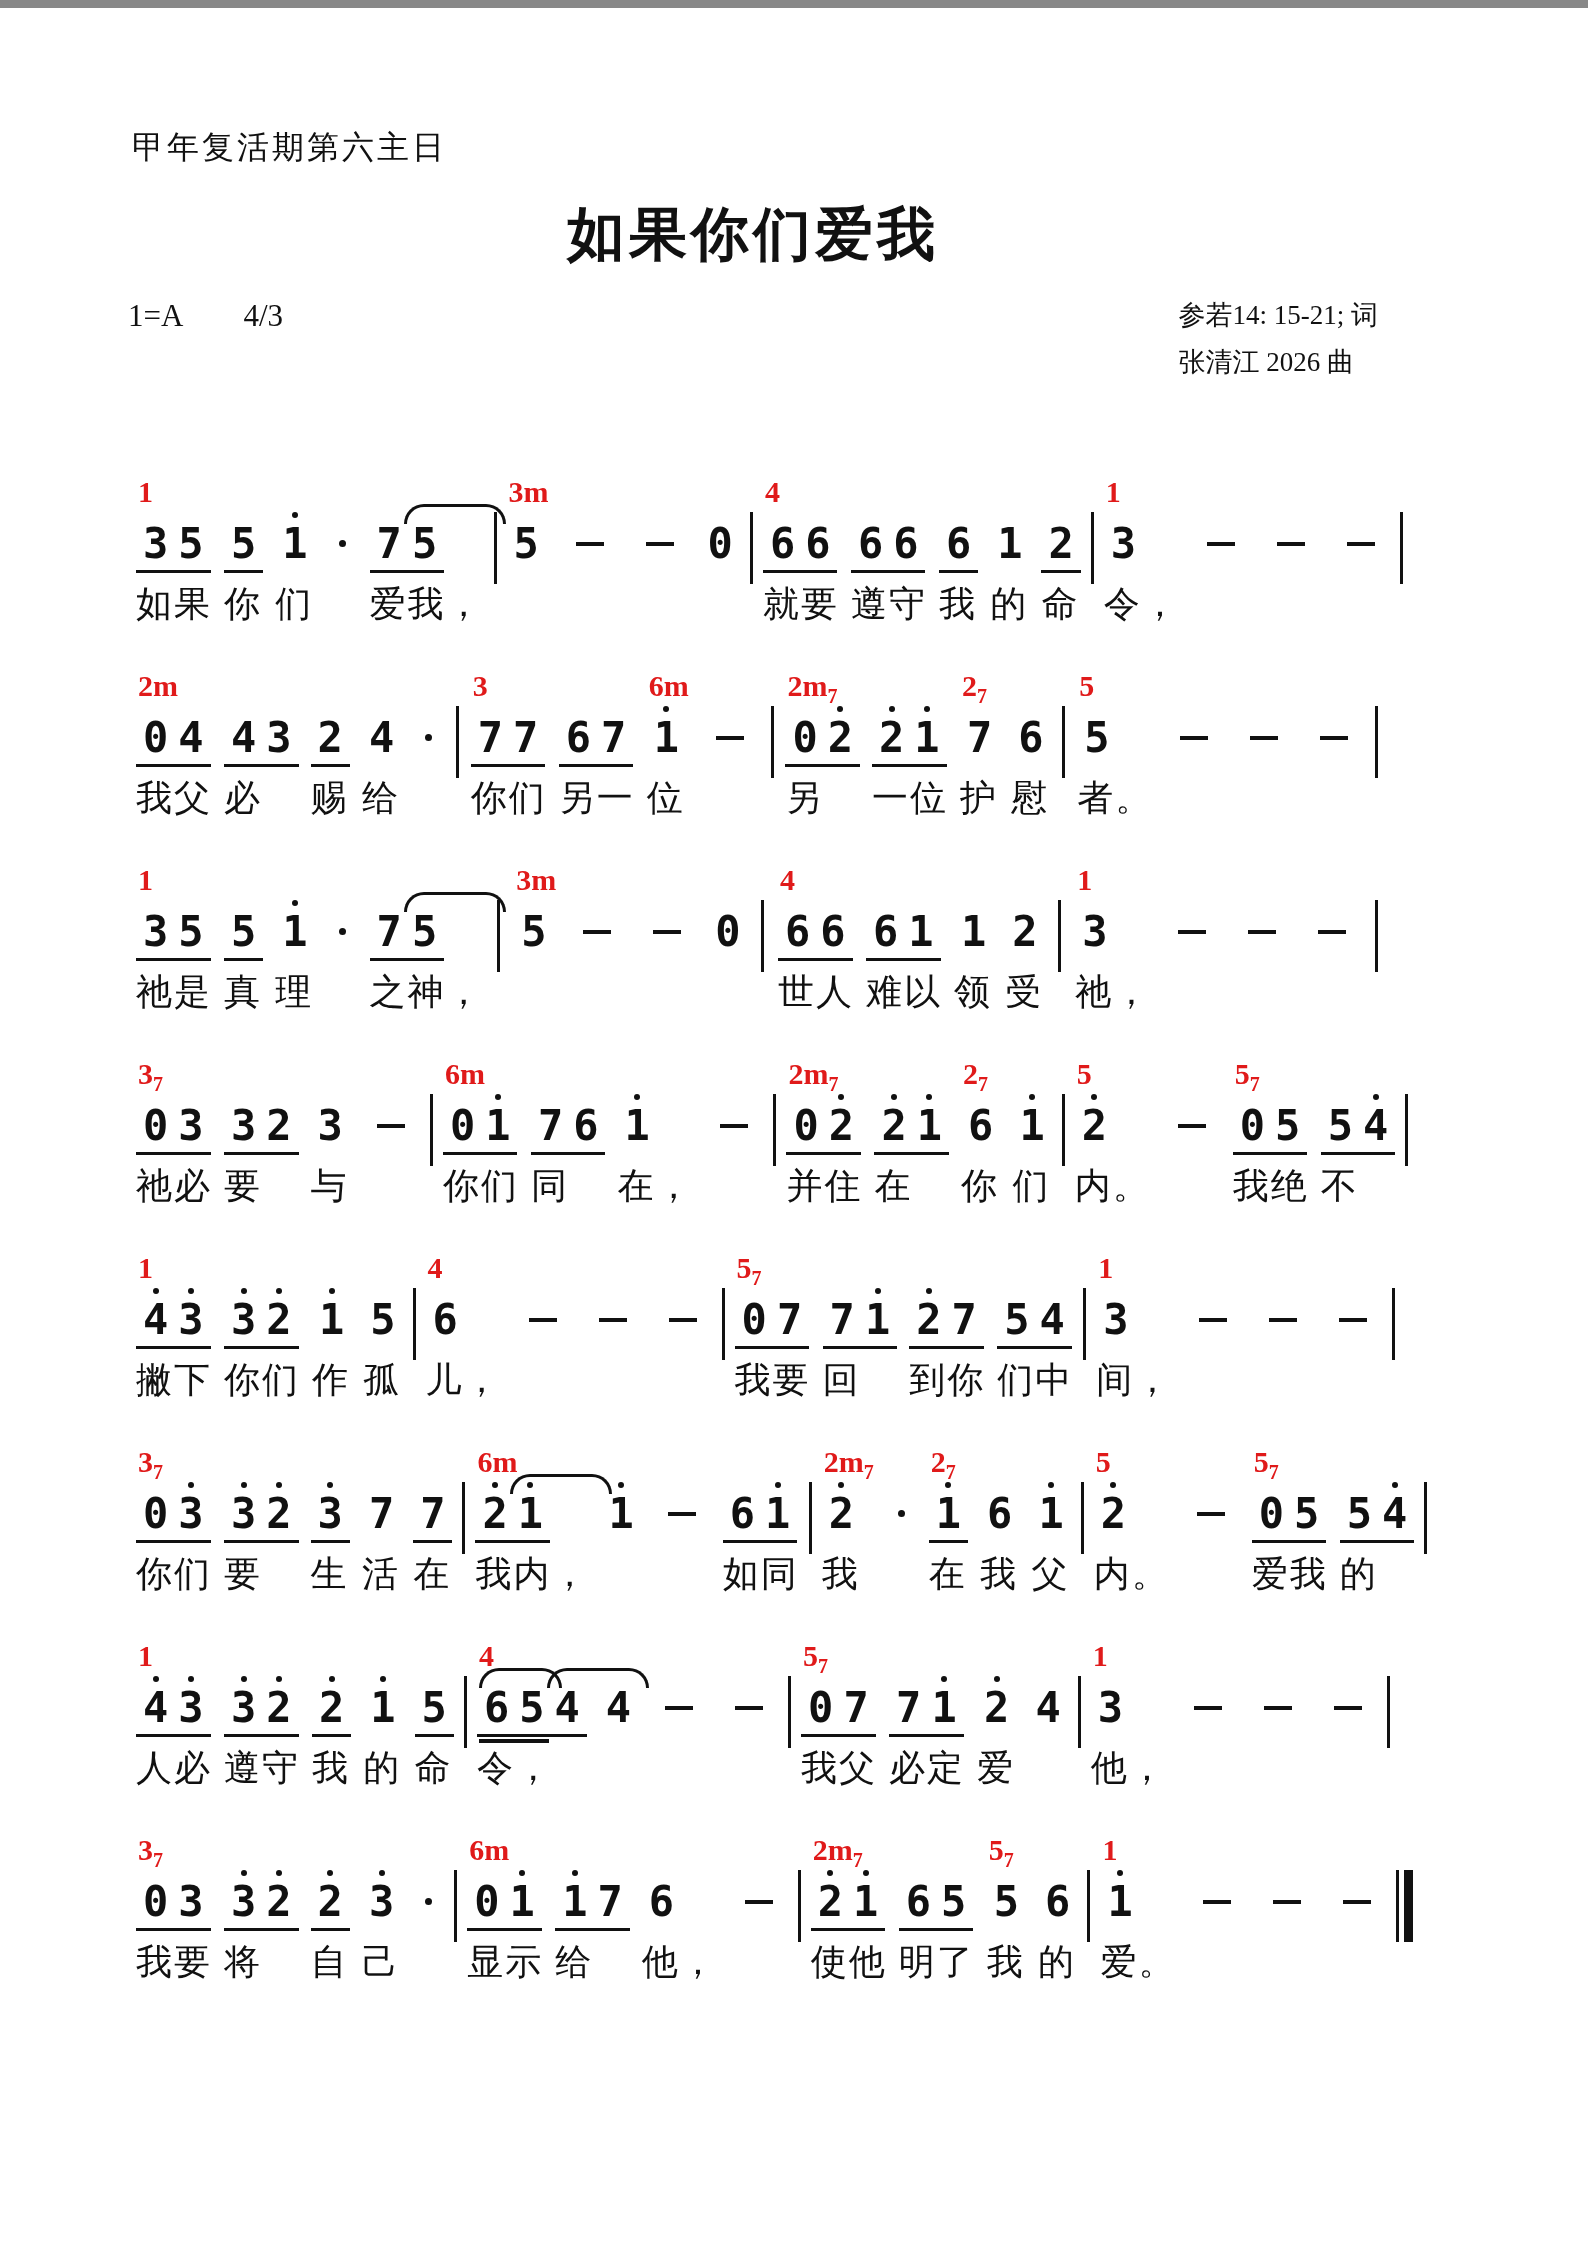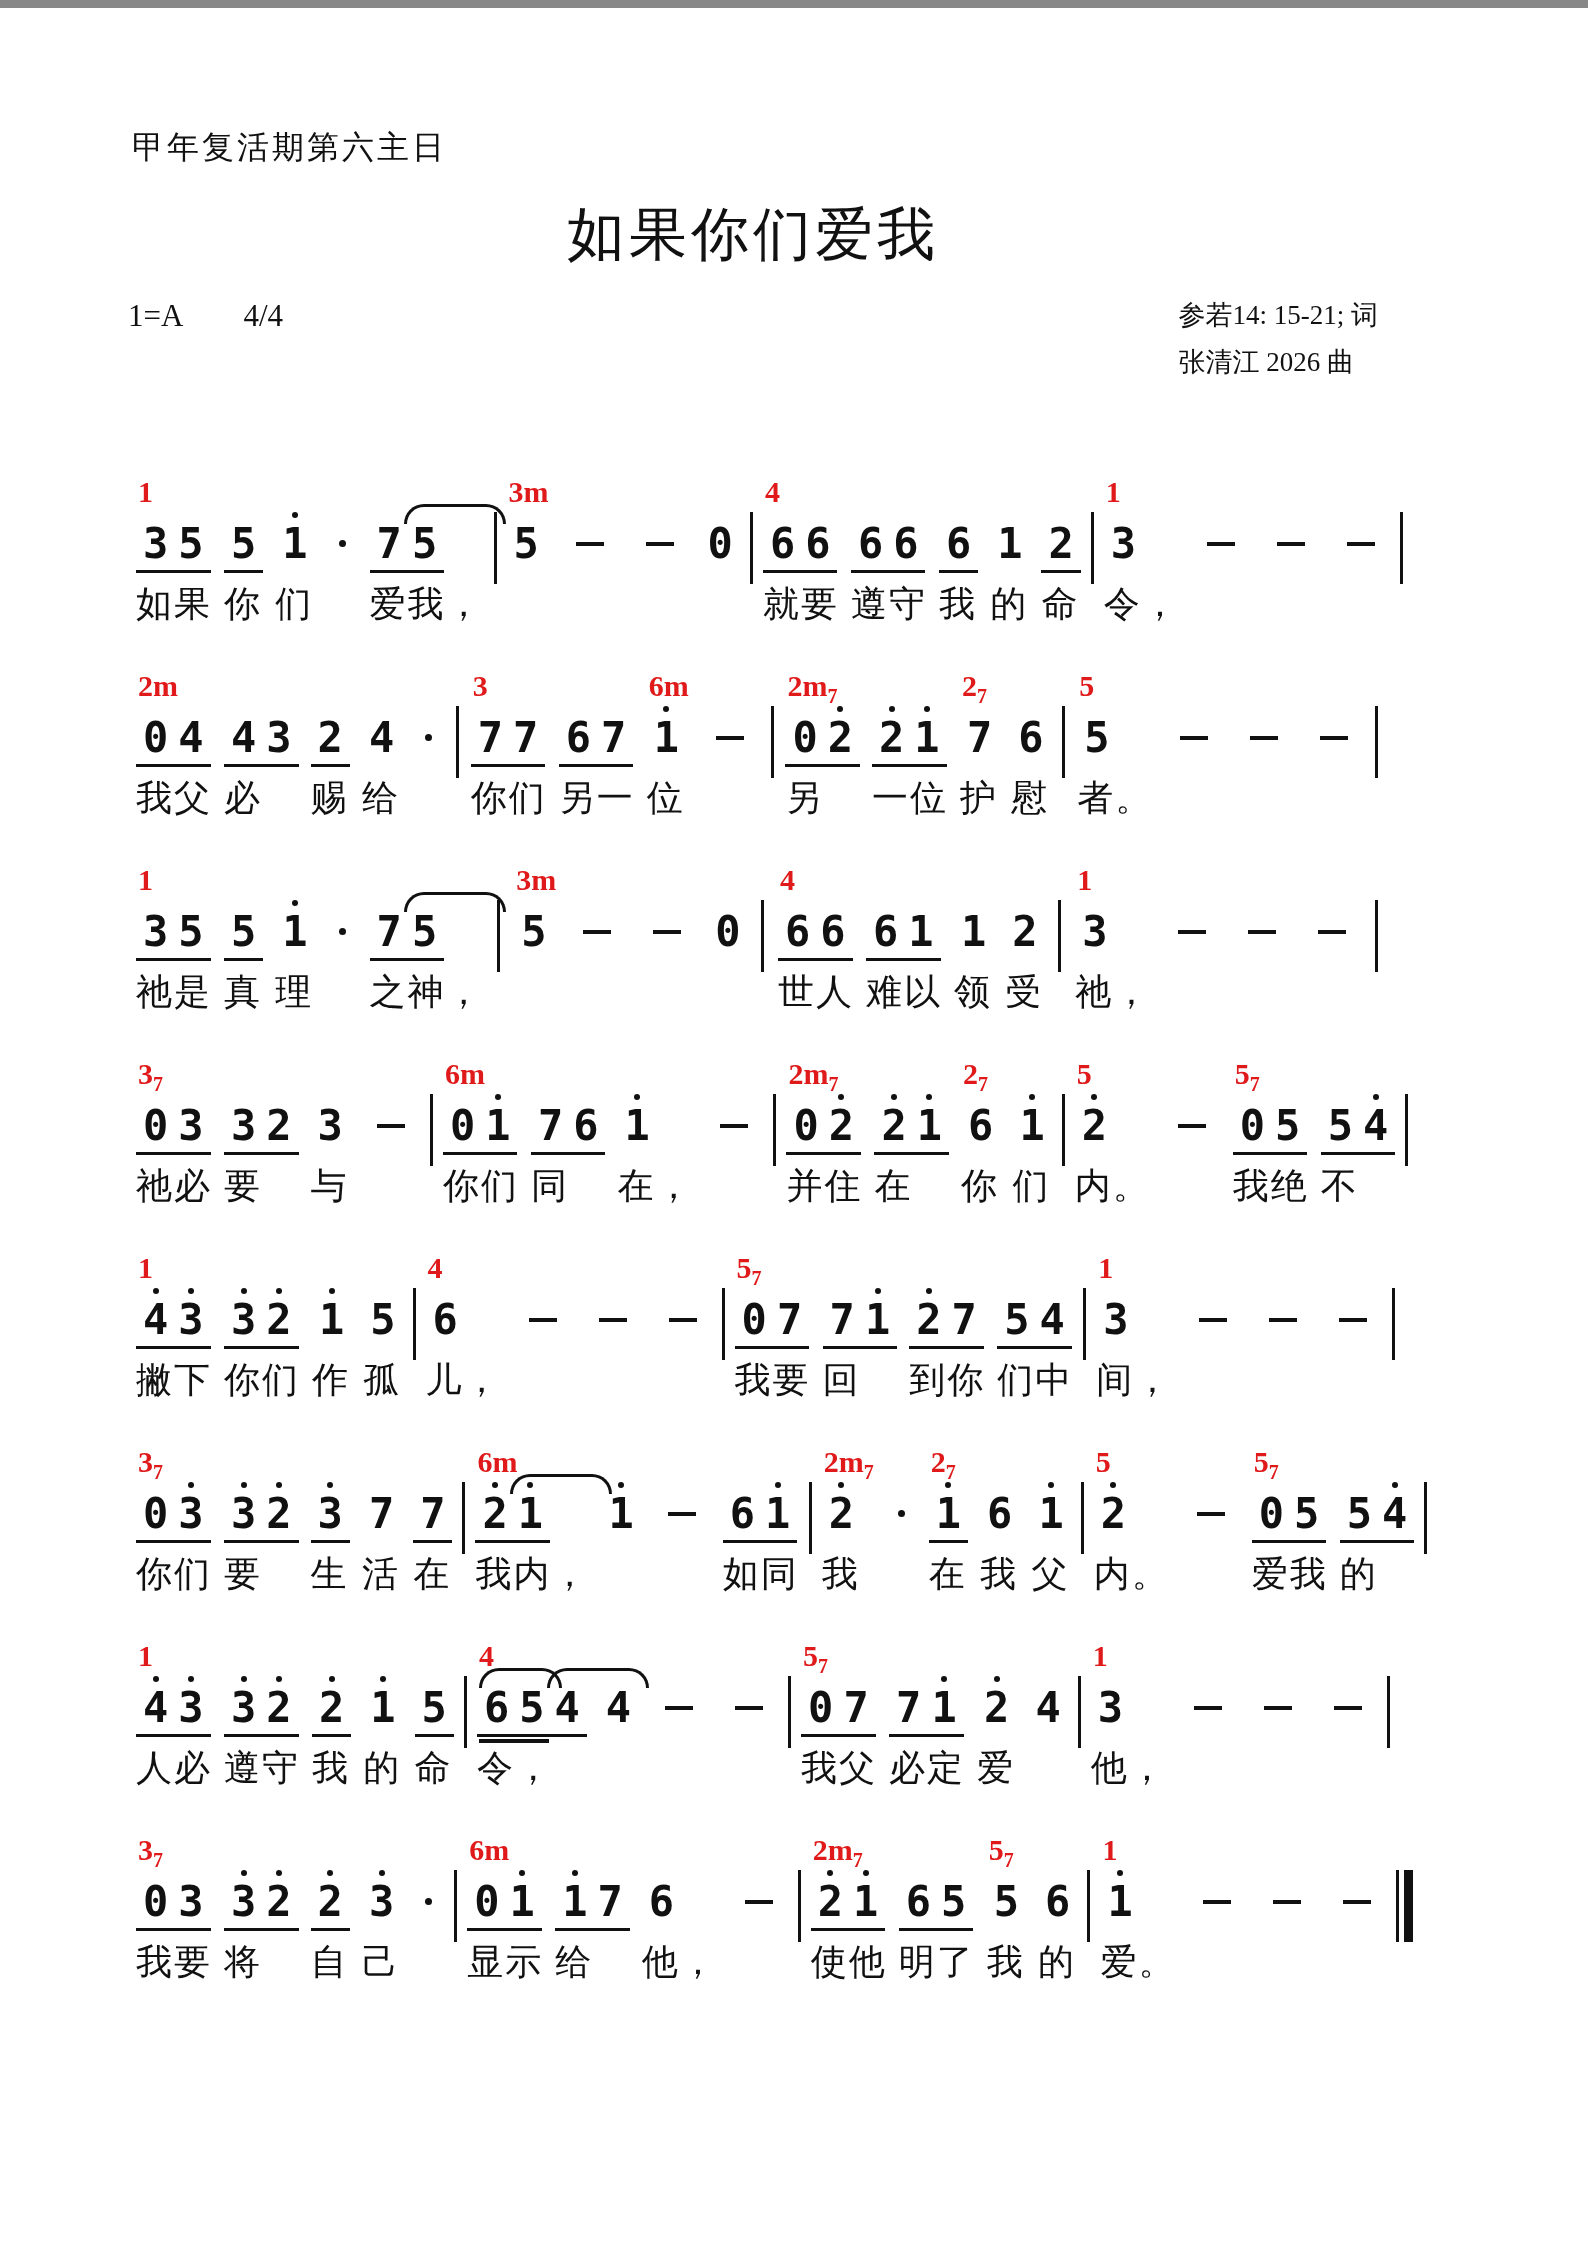--- a/index.html
+++ b/index.html
@@ -9,21 +9,21 @@
     font-family:"Liberation Serif","DejaVu Serif",serif;
     box-sizing:border-box;padding-top:118px;
   }
   .season{
     margin-left:132px;font-size:32px;letter-spacing:3px;
     font-family:"Liberation Serif","DejaVu Serif",serif;
   }
   .title{
     width:1250px;margin:26px 0 18px 128px;text-align:center;
     font-family:"Liberation Sans","DejaVu Sans",sans-serif;
-    font-weight:normal;font-size:58px;letter-spacing:4px;
+    font-weight:bold;font-size:58px;letter-spacing:4px;
   }
   .metarow{
     width:1250px;margin-left:128px;display:flex;justify-content:space-between;
     align-items:flex-start;margin-bottom:86px;
   }
   .keytime{font-size:31px;display:flex;gap:60px;padding-top:6px;}
   .credits{text-align:left;font-size:27px;line-height:1.75;}
   
   #music{}
   .system{
@@ -78,21 +78,21 @@
 </style>
 </head>
 <body>
 
 <div class="page">
   <div class="season">甲年复活期第六主日</div>
   <div class="title">如果你们爱我</div>
   <div class="metarow">
     <div class="keytime">
       <span>1=A</span>
-      <span>4/4</span>
+      <span>4/3</span>
     </div>
     <div class="credits">
       <div>参若14: 15-21; 词</div>
       <div>张清江 2026 曲</div>
     </div>
   </div>
   <div id="music">
       <div class="system">
         <div class="meas">
           <div class="grp">

